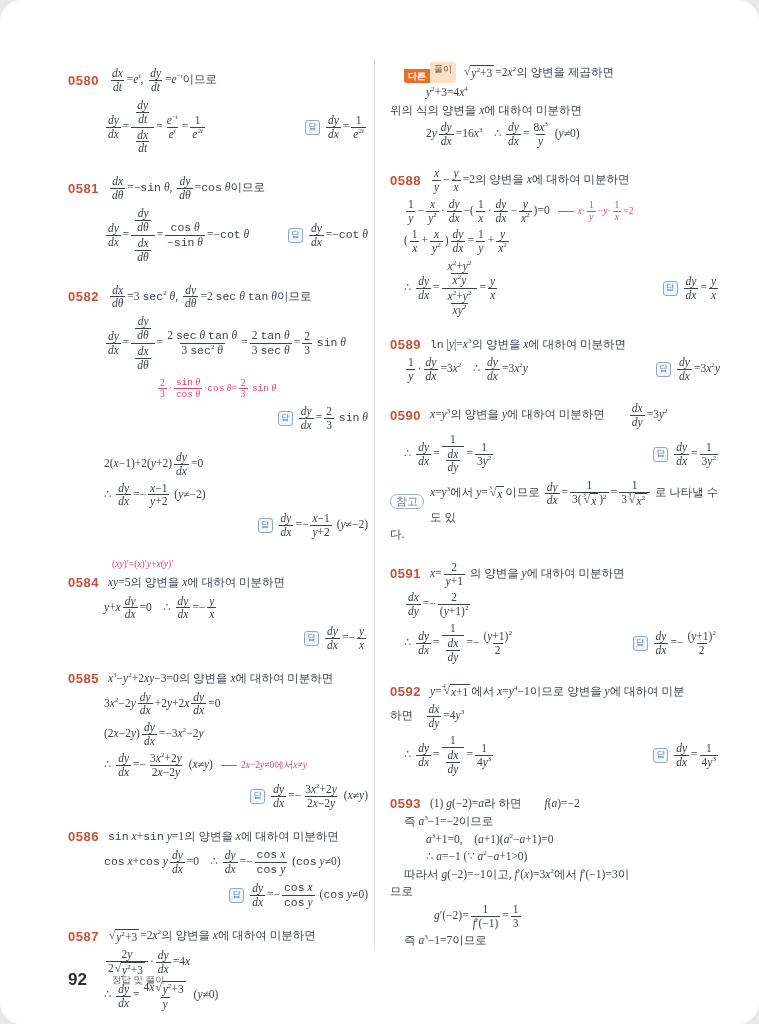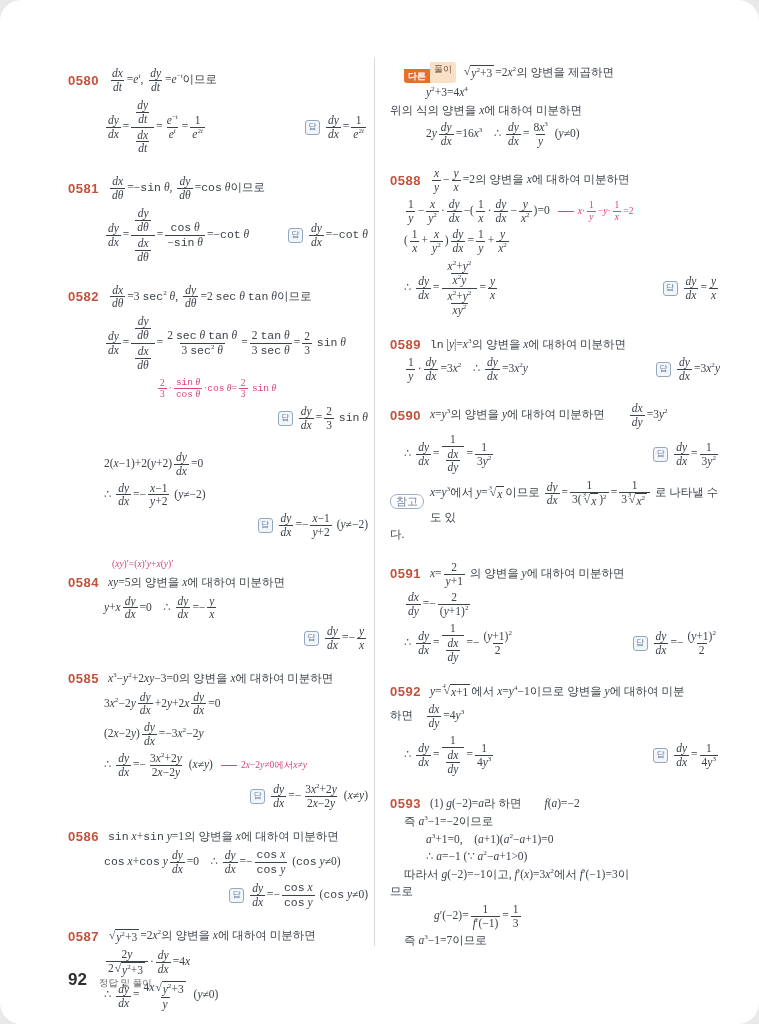--- a/index.html
+++ b/index.html
@@ -41,21 +41,21 @@
         border:1px solid #93a7bd;border-radius:3px;color:#5d7894;font-size:8px;
         font-family:"Liberation Sans",sans-serif;background:#f2f6fa;flex-shrink:0;}
   .badge-alt{display:inline-flex;border-radius:3px;overflow:hidden;
              font-family:"Liberation Sans",sans-serif;font-size:9px;margin-right:7px;flex-shrink:0;
              align-self:center;}
   .badge-alt .b1{background:#e4702a;color:#fff;padding:1px 4px;font-weight:bold;margin-top:7px;}
   .badge-alt .b2{background:#fbe0c8;color:#6a5240;padding:1px 4px;}
   .badge-note{display:inline-flex;align-items:center;border:1px solid #9fb0c6;color:#6b82a0;
               border-radius:7px;font-size:11px;padding:0 5px;height:13px;
               font-family:"Liberation Sans",sans-serif;margin-right:6px;flex-shrink:0;}
-  .footer{position:absolute;left:68px;top:970px;display:flex;align-items:flex-end;gap:12px;}
+  .footer{position:absolute;left:68px;top:970px;display:flex;align-items:center;gap:25px;}
   .footer .pg{font-family:"Liberation Sans",sans-serif;font-weight:bold;font-size:17px;color:#2f2f2f;}
   .footer .lbl{font-size:9.5px;color:#6a6a6a;font-family:"Liberation Sans",sans-serif;}
 </style>
 </head>
 <body>
 
 <div class="page">
   <div class="divider"></div>
   <div class="col col-left" id="col-left">
       <div class="prob">

